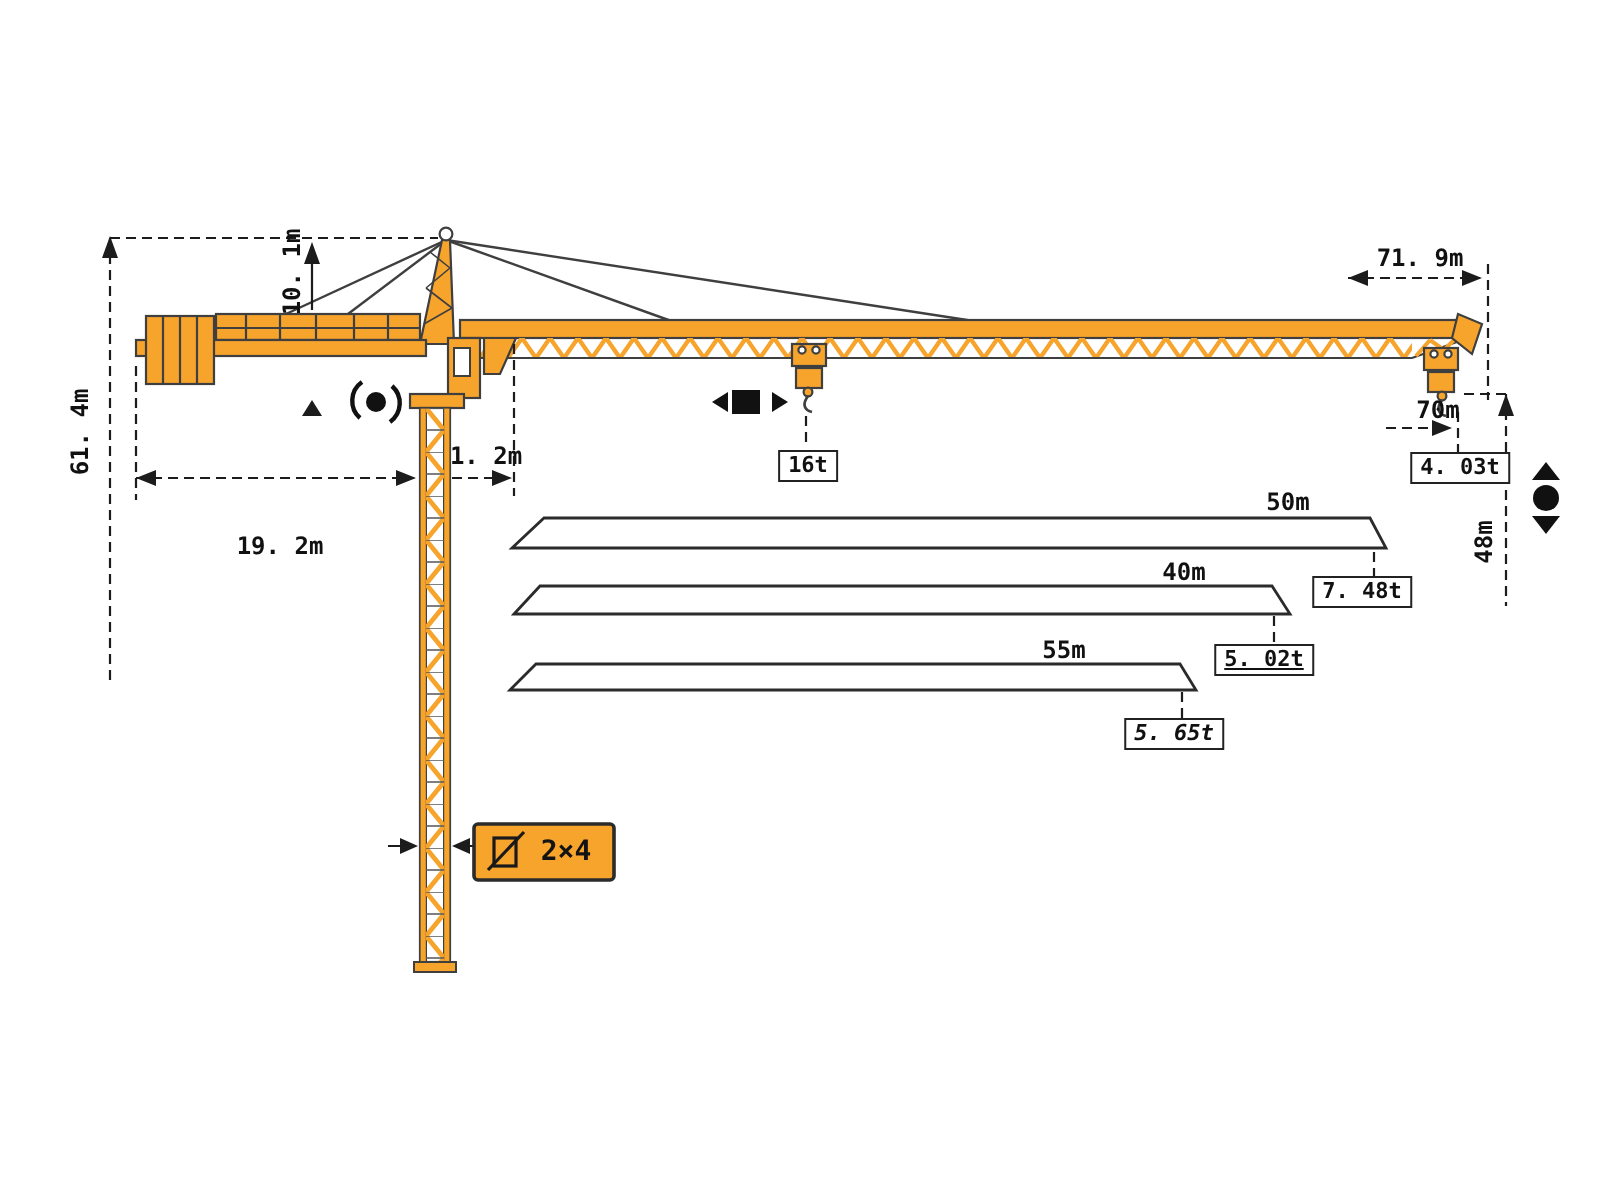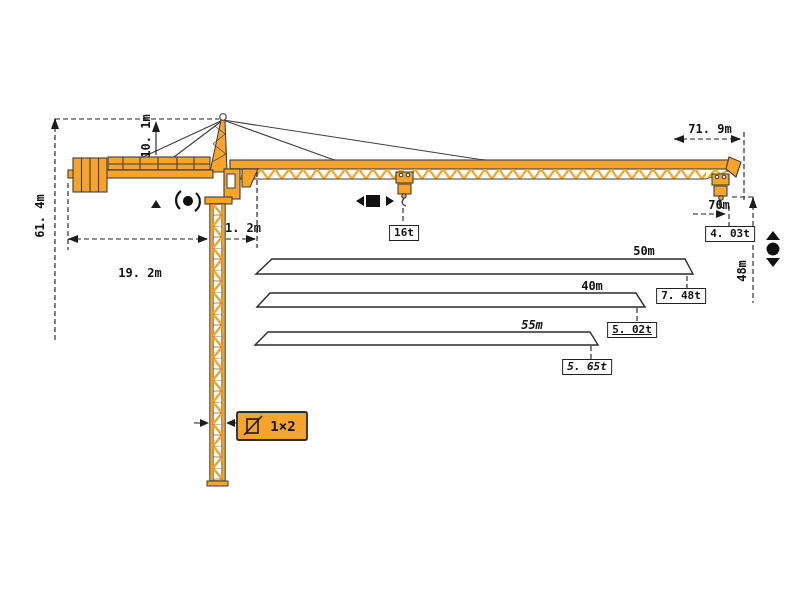--- a/index.html
+++ b/index.html
@@ -148,21 +148,21 @@
 <div class="lbl" style="left:243px;top:228px;">1. 2m</div>
 <div class="lbl" style="left:710px;top:129px;">71. 9m</div>
 <div class="lbl" style="left:709px;top:205px;margin-left:10px;">70m</div>
 <div class="lbl rot" style="left:742px;top:271px;">48m</div>
 
 <div class="tagbox" style="left:404px;top:233px;">16t</div>
 <div class="tagbox" style="left:730px;top:234px;">4. 03t</div>
 
 <div class="lbl" style="left:644px;top:251px;">50m</div>
 <div class="lbl" style="left:592px;top:286px;">40m</div>
-<div class="lbl" style="left:532px;top:325px;font-style:italic;">55m</div>
+<div class="lbl" style="left:532px;top:325px;">55m</div>
 
 <div class="tagbox" style="left:681px;top:296px;">7. 48t</div>
 <div class="tagbox" style="left:632px;top:330px;text-decoration:underline;">5. 02t</div>
 <div class="tagbox" style="left:587px;top:367px;font-style:italic;">5. 65t</div>
 
-<div class="sectxt" style="left:283px;top:426px;">1×2</div>
+<div class="sectxt" style="left:283px;top:426px;">2×4</div>
 
 </div>
 
 </body></html>

